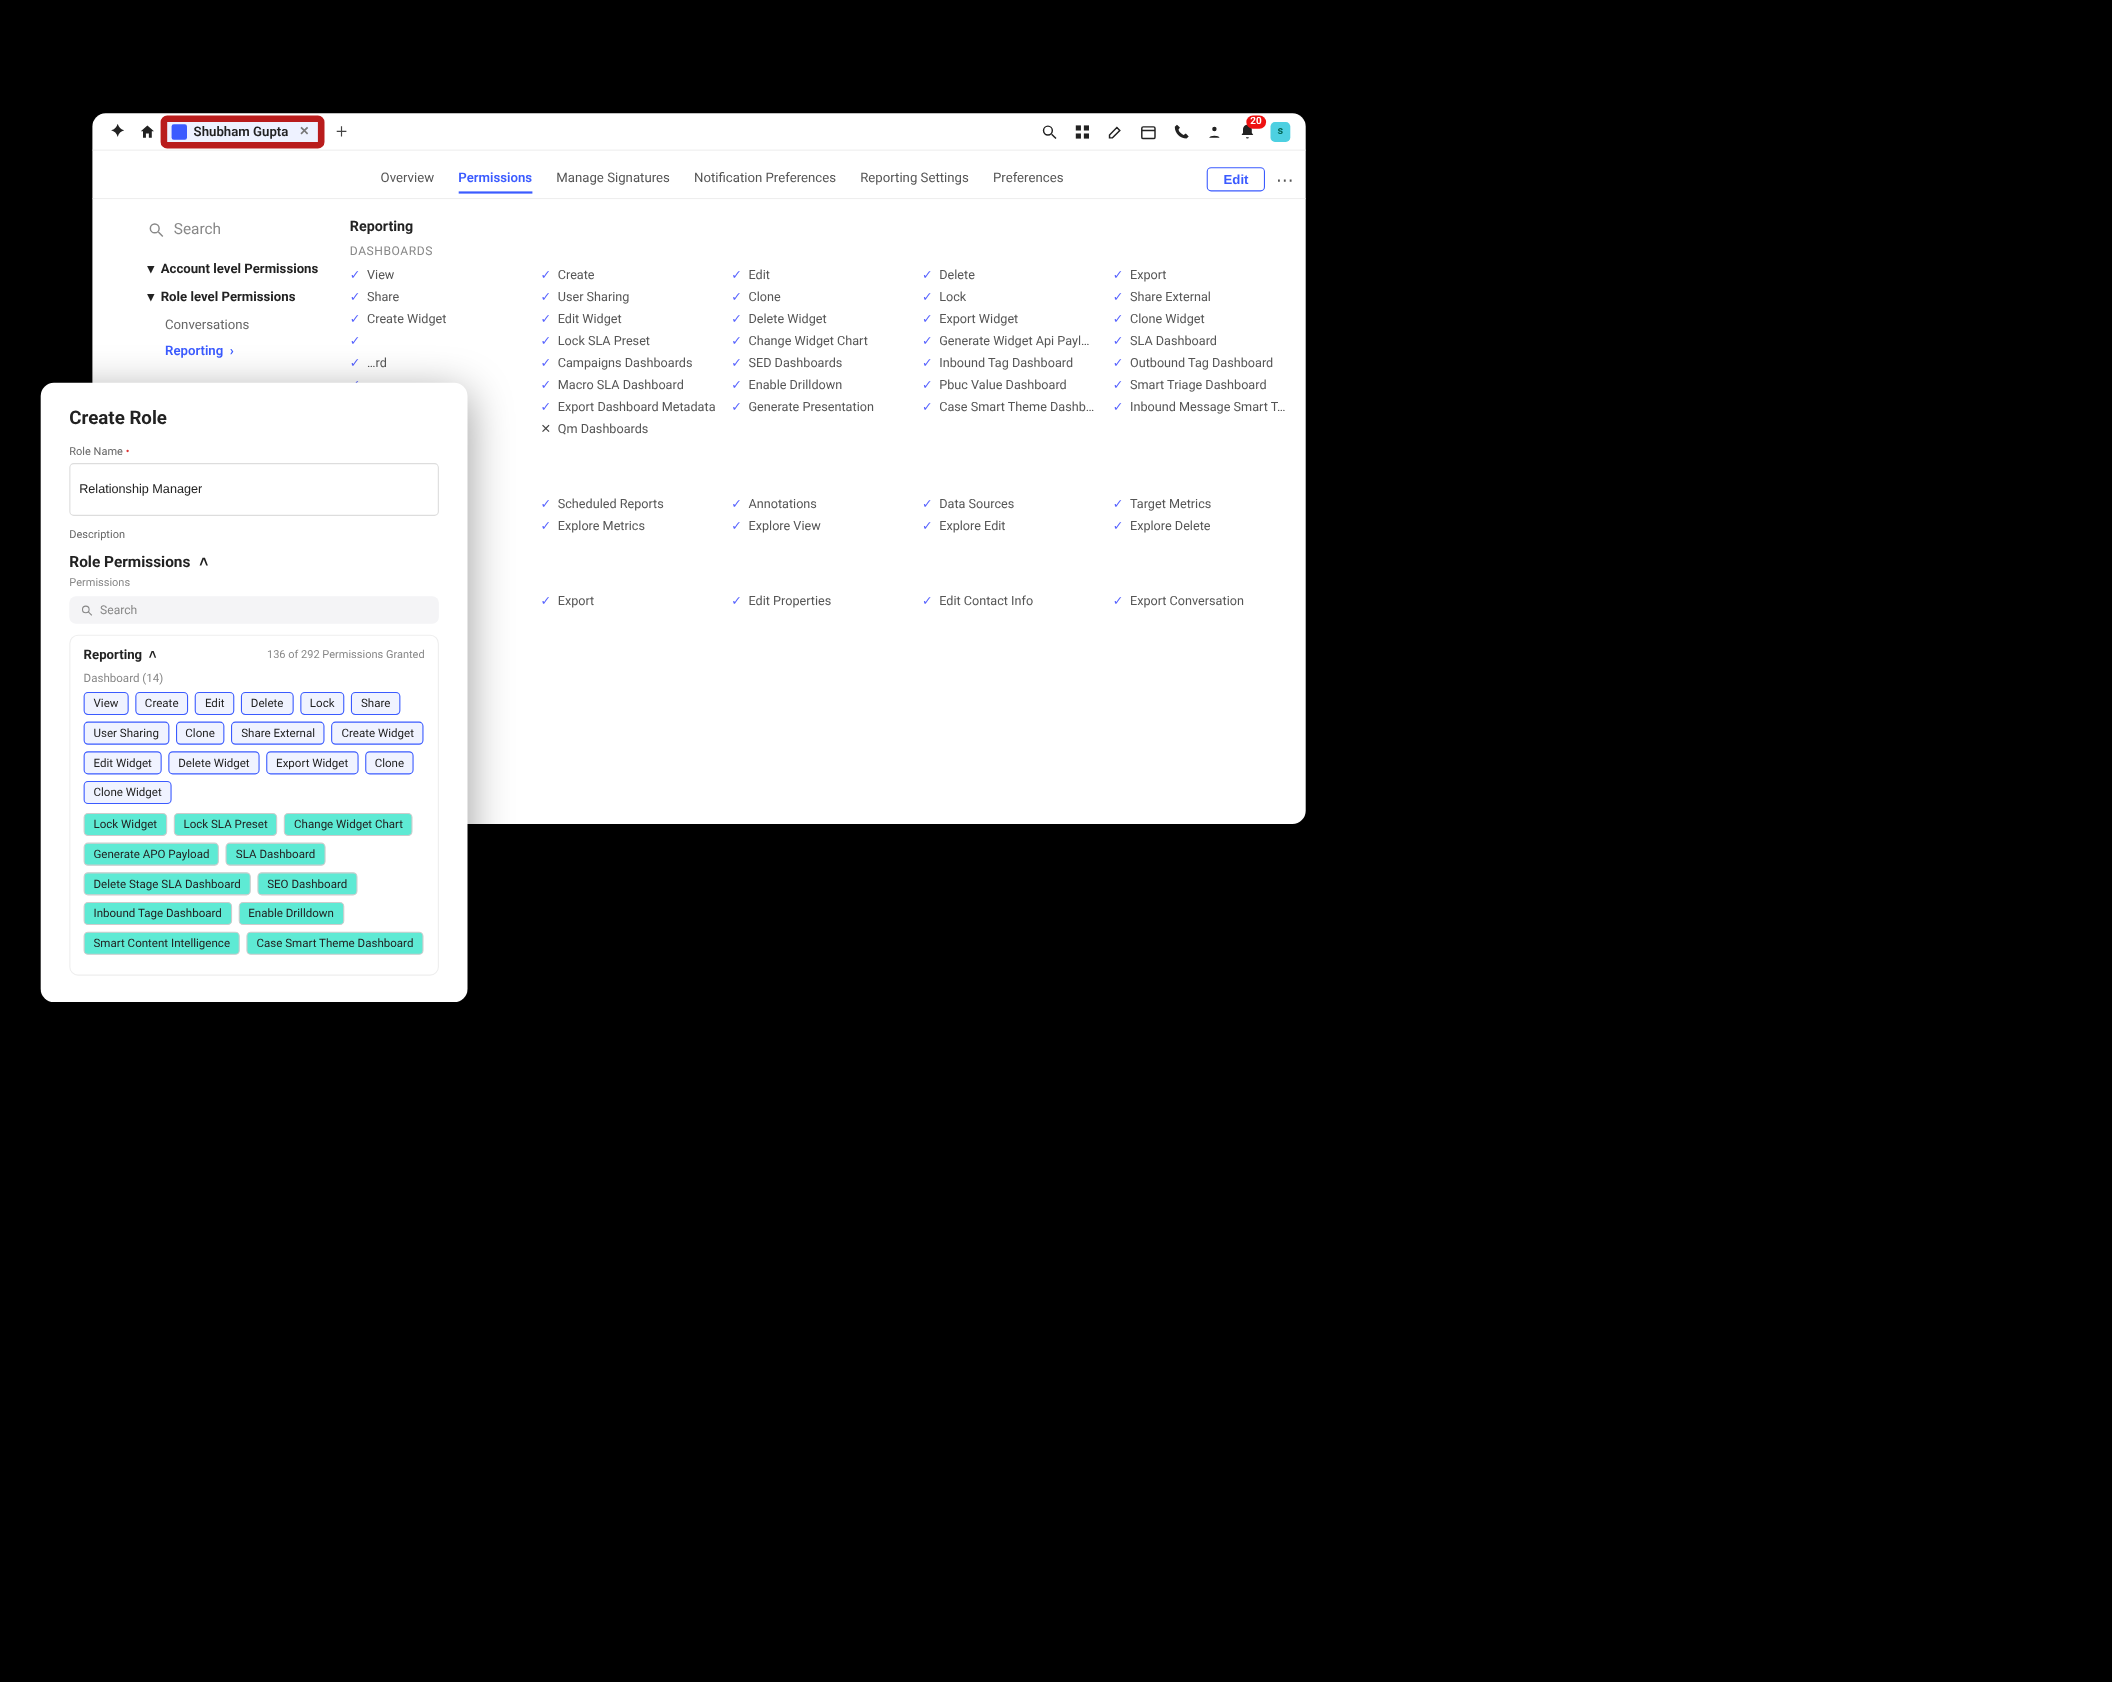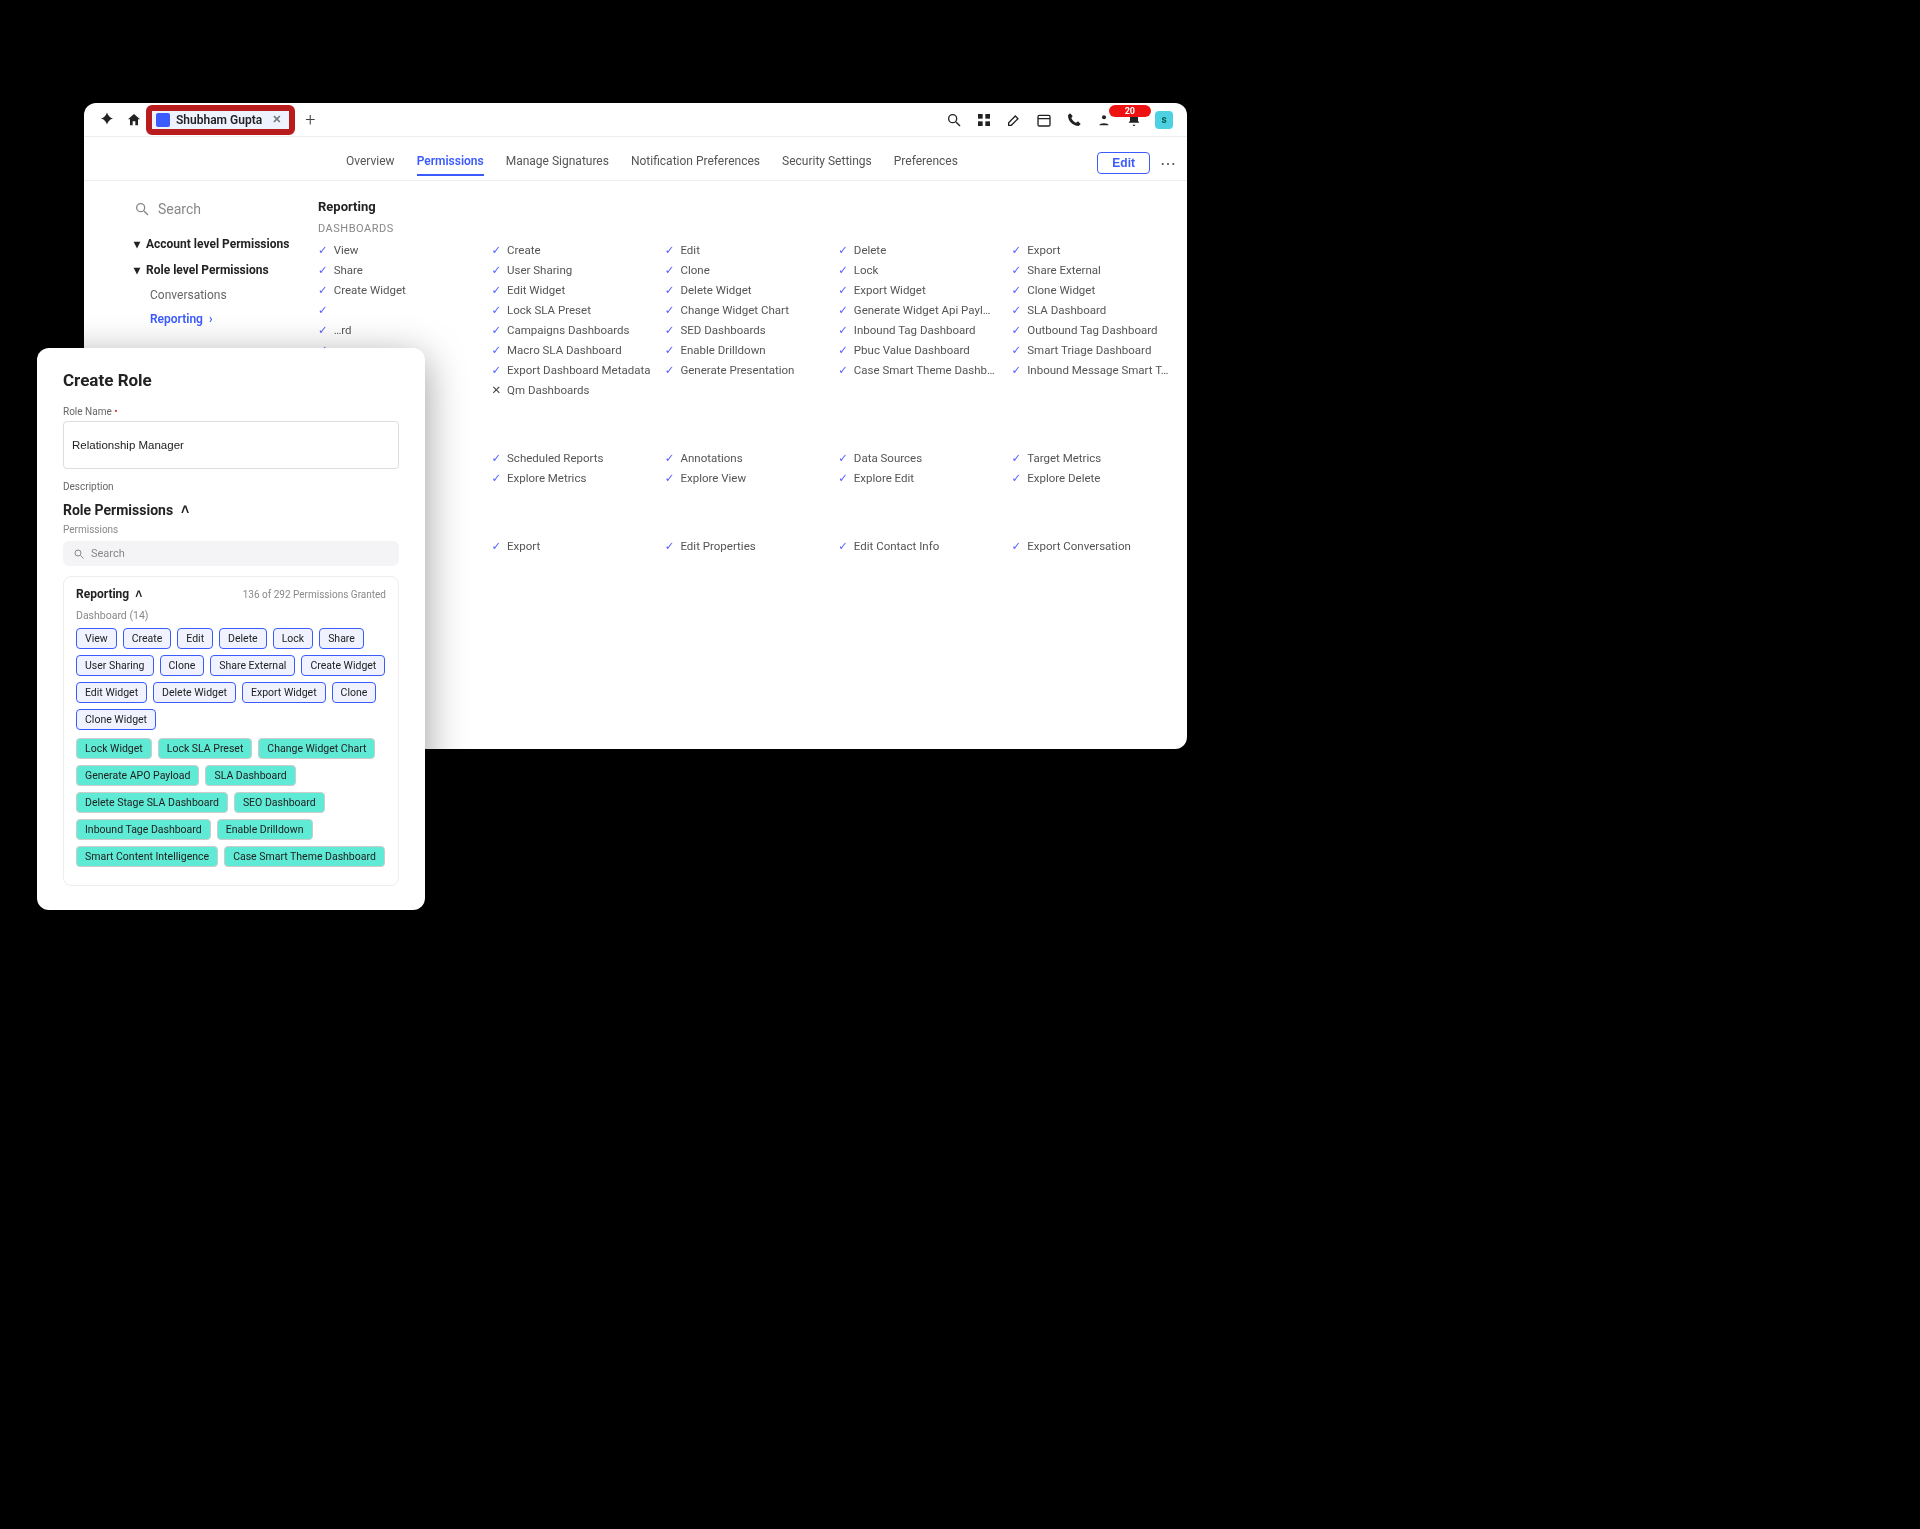--- a/index.html
+++ b/index.html
@@ -45,21 +45,21 @@
   }
   .tab-pill .user-ico { width: 14px; height: 14px; background:#3b5bff; display:inline-block; border-radius:2px; }
   .tab-pill .close { font-size: 11px; color:#777; margin-left:4px; cursor:pointer; }
   .add-tab { margin-left: 10px; font-size: 18px; font-weight: 300; color:#444; cursor:pointer; }
   .top-bar .spacer { flex: 1; }
   .top-icons { display: flex; align-items: center; gap: 12px; padding-right: 6px; }
   .top-icons .ico { width: 18px; height: 18px; display:inline-flex; align-items:center; justify-content:center; color:#222; position:relative; }
   .badge-count {
     position:absolute; top:-6px; right:-8px;
     background:#e11; color:#fff; font-size:9px; font-weight:700;
-    border-radius: 8px; padding: 0 16px; line-height: 12px;
+    border-radius: 8px; padding: 0 4px; line-height: 12px;
   }
   .avatar-sq { width:18px; height:18px; border-radius:4px; background:#4dd0e1; display:inline-flex; align-items:center; justify-content:center; font-size:10px; font-weight:700; color:#065; }
 
   
   .sub-nav {
     display:flex; align-items:center;
     height: 32px;
     padding: 0 12px;
     font-size: 12px;
     color:#555;
@@ -238,21 +238,21 @@
       <span class="avatar-sq">s</span>
     </div>
   </div>
 
   <div class="sub-nav">
     <div class="tabs">
       <span class="tab">Overview</span>
       <span class="tab active">Permissions</span>
       <span class="tab">Manage Signatures</span>
       <span class="tab">Notification Preferences</span>
-      <span class="tab">Security Settings</span>
+      <span class="tab">Reporting Settings</span>
       <span class="tab">Preferences</span>
     </div>
     <div class="right">
       <button class="edit-btn">Edit</button>
       <span class="more-dots">⋯</span>
     </div>
   </div>
 
   <div class="body-wrap">
 

